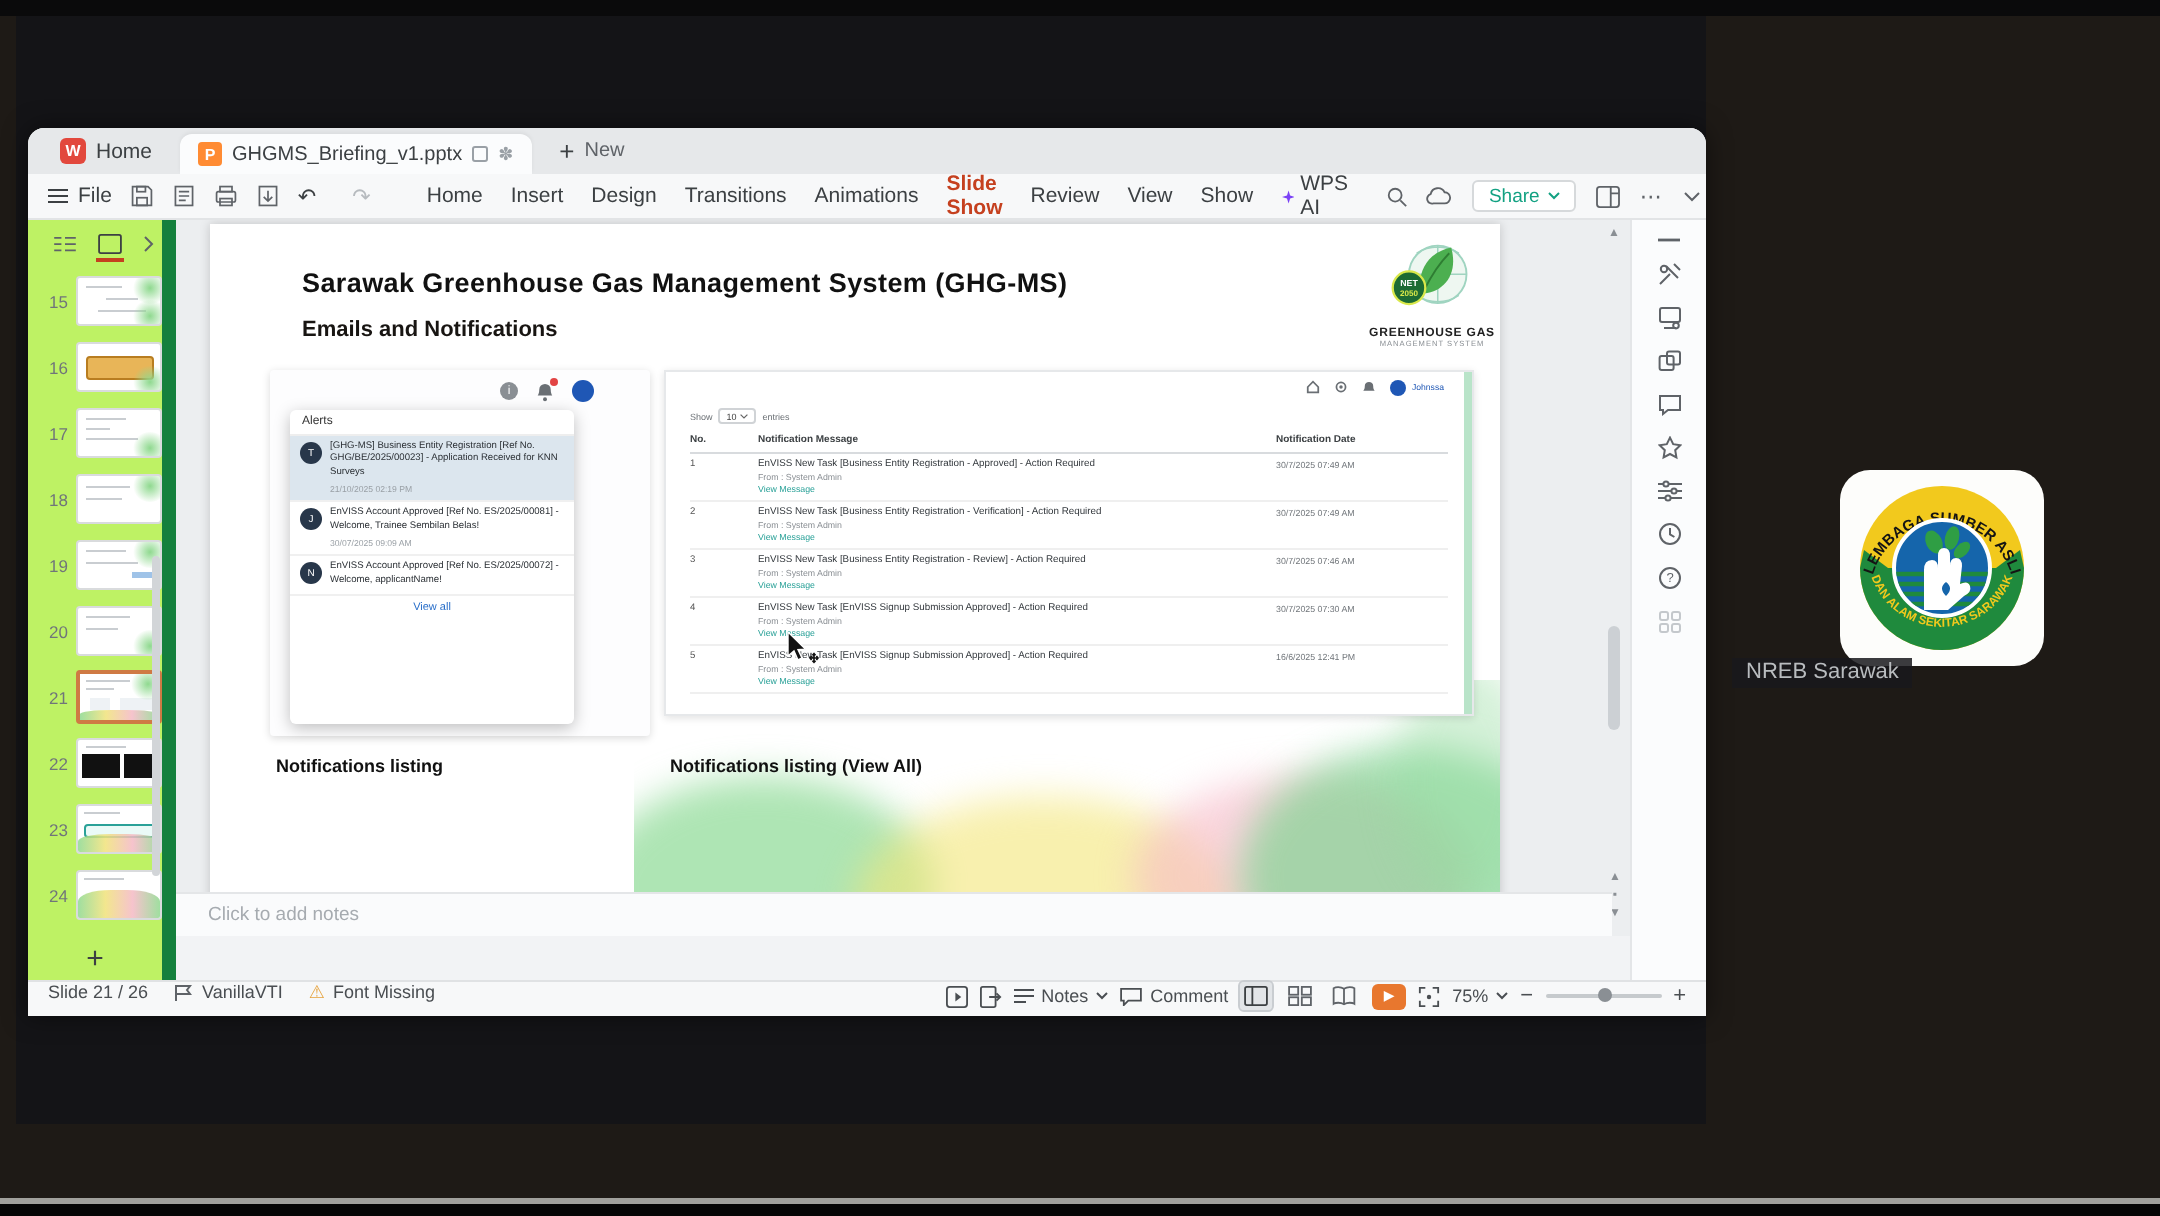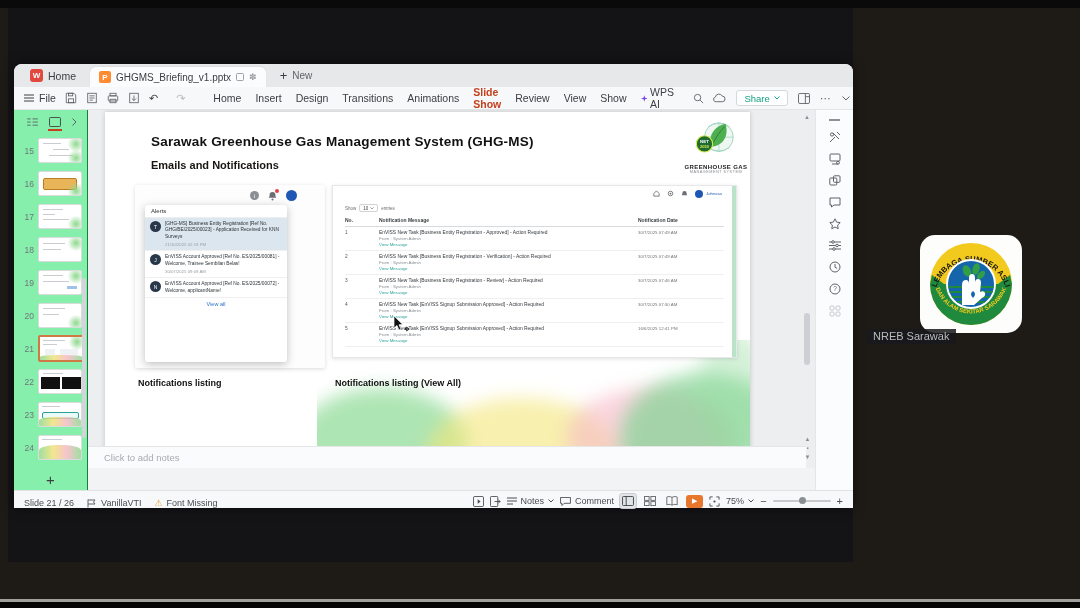--- a/index.html
+++ b/index.html
@@ -51,21 +51,21 @@
   .menu-item { font-size:10.5px; color:#3c4043; position:relative; }
   .menu-item.active { color:#c5401f; font-weight:bold; }
   .menu-item.active::after { content:""; position:absolute; left:0; right:0; bottom:-5px; height:2px; background:#c5401f; }
   .wpsai { display:flex; align-items:center; gap:3px; font-size:10.5px; color:#3c4043; }
   .tbr { margin-left:auto; display:flex; align-items:center; gap:10px; }
   .share-btn { height:16px; border:1px solid #d6d9db; border-radius:3px; background:#fff; display:flex; align-items:center;
                gap:4px; padding:0 7px; font-size:9.5px; color:#12a182; }
 
   
   .workspace { position:absolute; left:0; top:46px; right:0; height:380px; display:flex; }
-  .slides-panel { width:74px; background:#86efac; border-right:1px solid #15803d; position:relative; flex:none; }
+  .slides-panel { width:74px; background:#bef264; border-right:7px solid #15803d; position:relative; flex:none; }
   .panel-head { height:24px; display:flex; align-items:center; gap:11px; padding-left:13px; color:#5f6368; }
   .ph-ico { position:relative; display:flex; }
   .ph-ico.active::after { content:""; position:absolute; left:-1px; right:-1px; bottom:-4px; height:2px; background:#c5401f; }
   .thumb-row { display:flex; align-items:center; gap:4px; padding-left:5px; height:33px; }
   .t-num { width:15px; text-align:right; font-size:8.5px; color:#70757a; flex:none; }
   .thumb { width:44px; height:25px; background:#fff; border:1px solid #d9dbdd; border-radius:2px; position:relative; overflow:hidden; }
   .thumb.sel { width:46px; height:27px; border:2px solid #cf7a44; }
   .tl { position:absolute; background:#c9cdd1; height:1px; }
   .gblob { position:absolute; right:-4px; bottom:-4px; width:18px; height:16px; border-radius:50%;
            background:radial-gradient(circle,#8fd98f 0%,rgba(143,217,143,0) 70%); }
@@ -159,21 +159,21 @@
   .canvas-col { flex:1; display:flex; flex-direction:column; position:relative; }
   .canvas-col .canvas { height:358px; flex:none; }
 
   
   .right-rail { width:38px; background:#fbfcfd; border-left:1px solid #e4e6e8; display:flex; flex-direction:column;
                 align-items:center; padding-top:9px; gap:10px; color:#5f6368; flex:none; }
   .rr-ico { display:flex; } .rr-ico.dim { color:#c4c8cc; }
 
   
   .statusbar { position:absolute; left:0; right:0; bottom:0; height:18px; background:#f7f8f9; border-top:1px solid #e0e2e4;
-               display:flex; align-items:flex-end; padding:0 10px; gap:13px; font-size:9px; color:#4a4e52; }
+               display:flex; align-items:flex-start; padding:0 10px; gap:13px; font-size:9px; color:#4a4e52; }
   .sb-item { display:flex; align-items:center; gap:4px; white-space:nowrap; }
   .warn { color:#e6a23c; font-size:9px; }
   .sb-right { margin-left:auto; display:flex; align-items:center; gap:6px; }
   .view-ico { display:flex; padding:2px; border-radius:2px; }
   .view-ico.active { background:#e2e5e8; outline:1px solid #c9cdd1; }
   .play-btn { width:17px; height:13px; background:#e8772e; border-radius:3px; color:#fff; font-size:7px;
               display:flex; align-items:center; justify-content:center; }
   .zoom-slider { width:58px; height:2px; background:#c6cacd; border-radius:1px; position:relative; }
   .zoom-knob { position:absolute; left:45%; top:-3px; width:7px; height:7px; border-radius:50%; background:#8a8f94; }
   .zplus,.zminus { font-size:11px; color:#4a4e52; }

